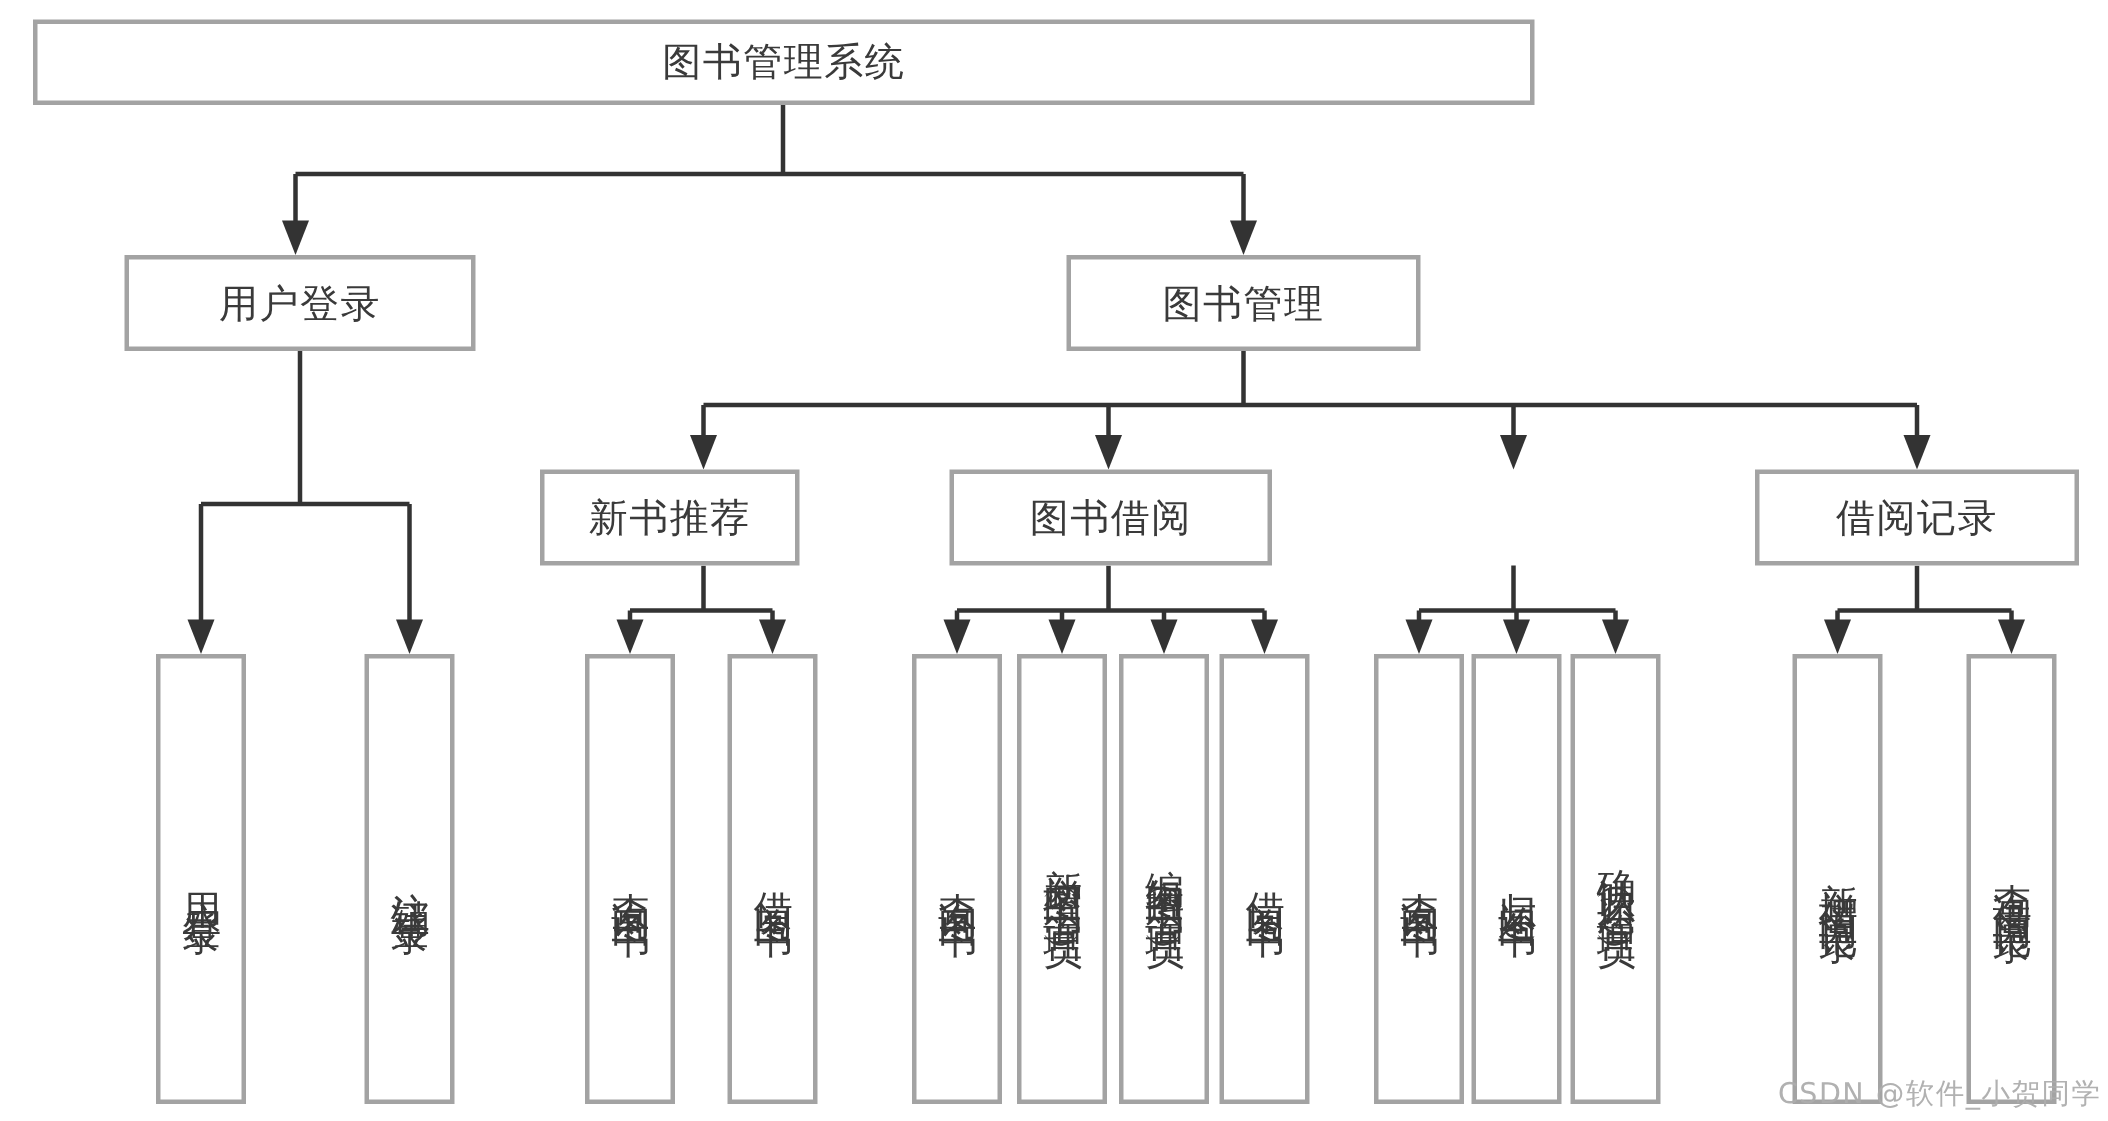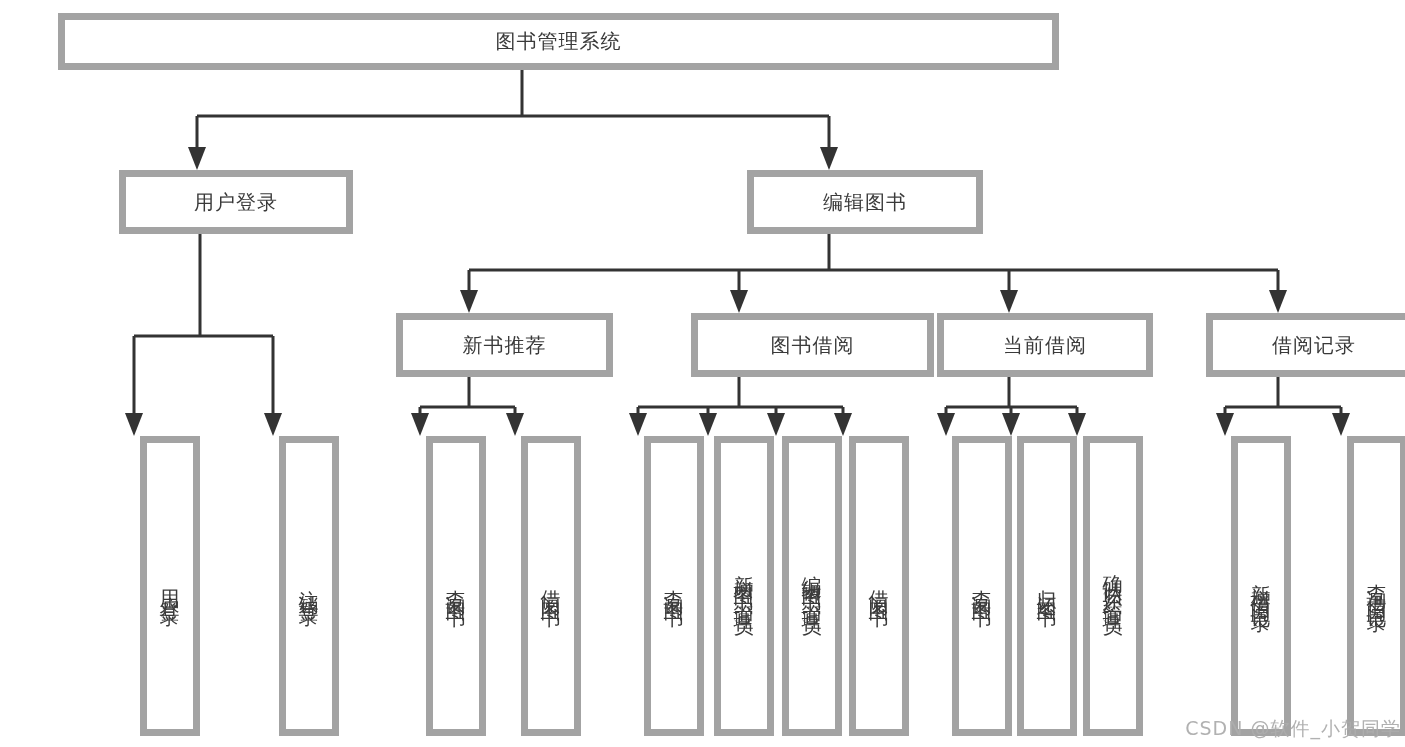--- a/index.html
+++ b/index.html
@@ -13,42 +13,41 @@
   }
   #edges {
     position: absolute;
     left: 0; top: 0;
     width: 1405px; height: 747px;
   }
   .node {
     position: absolute;
     box-sizing: border-box;
     background: #ffffff;
-    border: 7px solid #a3a3a3;
+    border: 3px solid #a3a3a3;
     color: #3a3a3a;
-    font-size: 20px;
+    font-size: 26px;
     letter-spacing: 1px;
     display: flex;
     align-items: center;
     justify-content: center;
     white-space: nowrap;
-    margin-left: 36px;
   }
   .leaf {
     writing-mode: vertical-rl;
     letter-spacing: 6px;
     white-space: normal;
     line-height: 1;
   }
   
   .n-root  { left: 22px;   top: 13px;  width: 1001px; height: 57px; }
   .n-user  { left: 83px;   top: 170px; width: 234px;  height: 64px; }
   .n-book  { left: 711px;  top: 170px; width: 236px;  height: 64px; }
-  .n-g1    { left: 360px;  top: 313px; width: 217px;  height: 64px; }
-  .n-g2    { left: 655px;  top: 313px; width: 243px;  height: 64px; }
+  .n-g1    { left: 360px;  top: 313px; width: 173px;  height: 64px; }
+  .n-g2    { left: 633px;  top: 313px; width: 215px;  height: 64px; }
   .n-g3    { left: 901px;  top: 313px; width: 216px;  height: 64px; }
   .n-g4    { left: 1170px; top: 313px; width: 216px;  height: 64px; text-align: center; }
   .leaf    { top: 436px; width: 60px; height: 300px; }
   .l-u1 { left: 104px; }  .l-u2 { left: 243px; }
   .l-a1 { left: 390px; }  .l-a2 { left: 485px; }
   .l-b1 { left: 608px; }  .l-b2 { left: 678px; }  .l-b3 { left: 746px; }  .l-b4 { left: 813px; }
   .l-c1 { left: 916px; }  .l-c2 { left: 981px; }  .l-c3 { left: 1047px; }
   .l-d1 { left: 1195px; } .l-d2 { left: 1311px; }
   #watermark {
     position: absolute;
@@ -114,25 +113,24 @@
     <g>
       <path class="edge" d="M1278 377 V407 M1225 407 H1341 M1225 407 V415 M1341 407 V415"></path>
       <polygon class="head" points="1216,413 1234,413 1225,436"></polygon>
       <polygon class="head" points="1332,413 1350,413 1341,436"></polygon>
     </g>
   </svg>
 
   <div class="node n-root">图书管理系统</div>
 
   <div class="node n-user">用户登录</div>
-  <div class="node n-book">编辑图书</div>
+  <div class="node n-book">图书管理</div>
 
   <div class="node n-g1">新书推荐</div>
   <div class="node n-g2">图书借阅</div>
-  <div class="node n-g3">当前借阅</div>
   <div class="node n-g4">借阅记录</div>
 
   <div class="node leaf l-u1">用户登录</div>
   <div class="node leaf l-u2">注销登录</div>
 
   <div class="node leaf l-a1">查询图书</div>
   <div class="node leaf l-a2">借阅图书</div>
 
   <div class="node leaf l-b1">查询图书</div>
   <div class="node leaf l-b2">新增图书（管理员）</div>

